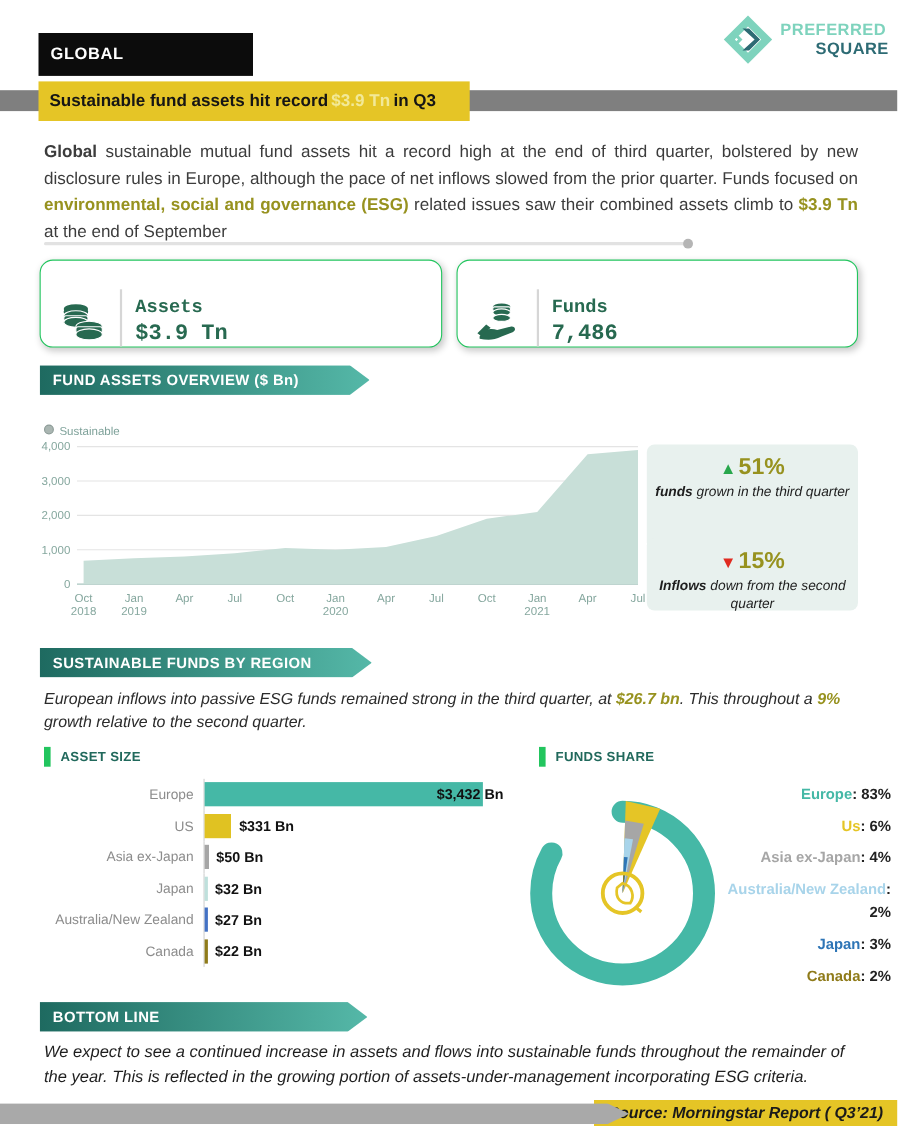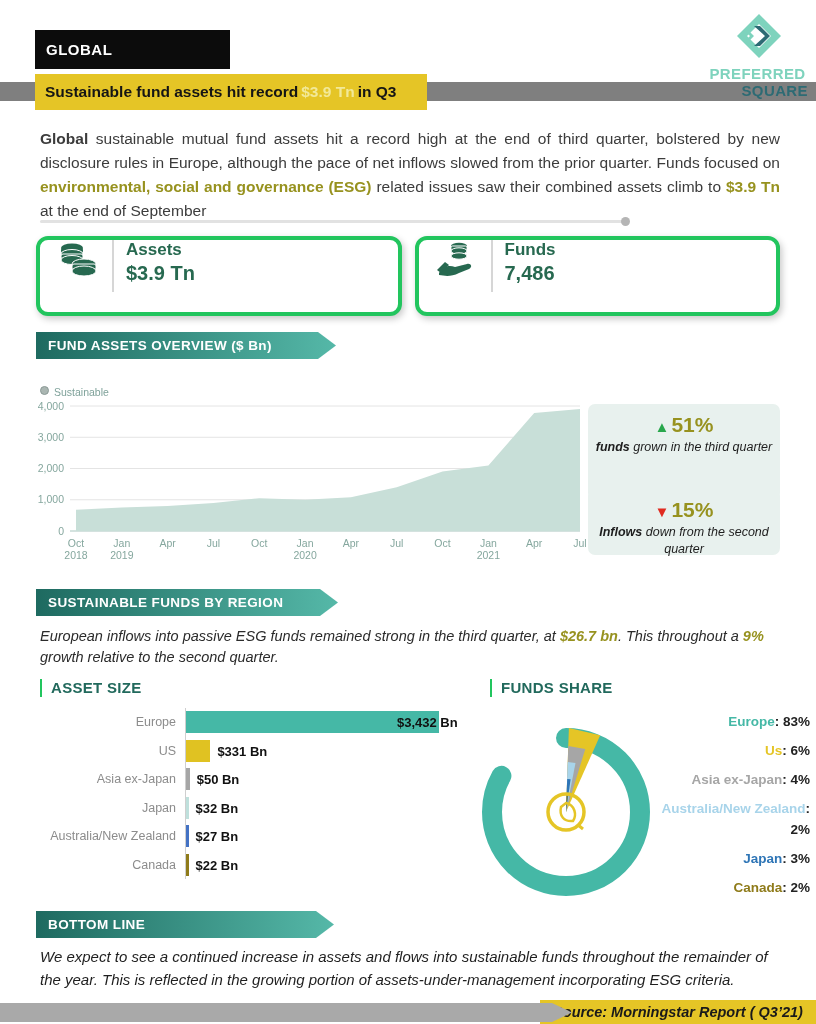--- a/index.html
+++ b/index.html
@@ -6,34 +6,34 @@
   #page{position:relative;width:816px;height:1024px;background:#fff;overflow:hidden;
         font-family:"Liberation Sans",sans-serif;}
   
   .gray-band{position:absolute;left:0;top:82px;width:100%;height:19px;background:#7f7f7f;}
   .global-box{position:absolute;left:35px;top:30px;width:195px;height:39px;background:#0c0c0c;
       color:#fff;font-weight:bold;font-size:15px;letter-spacing:.5px;display:flex;align-items:center;padding-left:11px;box-sizing:border-box;}
   .headline-box{position:absolute;left:35px;top:74px;width:392px;height:36px;background:#e5c526;
       display:flex;align-items:center;padding-left:10px;box-sizing:border-box;
       font-weight:bold;font-size:15.5px;color:#151515;}
   .headline-box .hl{color:#f2e998;padding:0 3px;}
-  .logo{position:absolute;right:8px;top:13px;display:flex;align-items:center;gap:6px;flex-direction:column;}
+  .logo{position:absolute;right:8px;top:13px;display:flex;align-items:center;gap:6px;}
   .logo-text{font-weight:bold;font-size:15px;line-height:1.15;letter-spacing:.4px;}
   .logo-text .l1{color:#7ed3bd;}
   .logo-text .l2{color:#2d6b74;margin-left:32px;}
   
   .intro{position:absolute;left:40px;top:127px;width:740px;font-size:15.5px;line-height:1.55;
       color:#3c3c3c;text-align:justify;}
   .olive{color:#97921f;font-weight:bold;}
   .progress-line{position:absolute;left:40px;top:220px;width:588px;height:3px;background:#e2e2e2;border-radius:2px;}
   .progress-dot{position:absolute;right:-2px;top:-3px;width:9px;height:9px;border-radius:50%;background:#b5b5b5;}
   
   .cards{position:absolute;left:36px;top:236px;width:744px;display:flex;gap:13px;}
-  .card{flex:1;height:80px;background:#fff;border:4px solid #22c55e;border-radius:12px;
-      box-shadow:2px 3px 7px rgba(0,0,0,.22);display:flex;align-items:flex-start;padding:0 10px;box-sizing:border-box;}
+  .card{flex:1;height:80px;background:#fff;border:1px solid #22c55e;border-radius:12px;
+      box-shadow:2px 3px 7px rgba(0,0,0,.22);display:flex;align-items:flex-end;padding:0 10px;box-sizing:border-box;font-family:Liberation Mono, monospace;}
   .card .icon{width:58px;display:flex;justify-content:center;}
   .card .divider{width:2px;height:52px;background:#d6d6d6;margin:0 12px 0 4px;}
   .card .lbl{font-weight:bold;font-size:17px;color:#276950;}
   .card .val{font-weight:bold;font-size:20px;color:#276950;margin-top:2px;}
   
   .banner{position:absolute;height:27px;background:linear-gradient(90deg,#1e6a60,#55b8a8);
       color:#fff;font-weight:bold;font-size:13.5px;letter-spacing:.4px;display:flex;align-items:center;
       padding-left:12px;box-sizing:border-box;
       clip-path:polygon(0 0,calc(100% - 18px) 0,100% 50%,calc(100% - 18px) 100%,0 100%);}
   #banner-overview{left:36px;top:332px;width:300px;}
@@ -48,22 +48,22 @@
       text-align:center;box-sizing:border-box;padding-top:9px;}
   #callout-0{top:404px;height:96px;}
   #callout-1{top:489px;height:66px;}
   .callout .big{font-weight:bold;font-size:21px;color:#97921f;}
   .tri-up{color:#28a74c;font-size:15px;margin-right:2px;}
   .tri-down{color:#e02b20;font-size:15px;margin-right:2px;}
   .callout .desc{font-style:italic;font-size:12.5px;color:#1d1d1d;line-height:1.35;margin-top:2px;}
   
   .region-text{position:absolute;left:40px;top:626px;width:742px;font-style:italic;font-size:14.5px;
       line-height:1.45;color:#2b2b2b;}
-  .subhead{position:absolute;font-weight:bold;font-size:15px;color:#21695c;letter-spacing:.3px;
-      border-left:2px solid #22c55e;padding-left:9px;line-height:18px;}
+  .subhead{position:absolute;font-weight:bold;font-size:12px;color:#21695c;letter-spacing:.3px;
+      border-left:6px solid #22c55e;padding-left:9px;line-height:18px;}
   #head-assetsize{left:40px;top:679px;}
   #head-fundsshare{left:490px;top:679px;}
   
   #bar-chart{position:absolute;left:36px;top:708px;width:430px;}
   .bar-row{display:flex;align-items:center;height:28.5px;}
   .bar-label{width:140px;text-align:right;padding-right:9px;color:#8c8c8c;font-size:12.5px;flex:none;}
   .bar-track{position:relative;flex:1;height:28.5px;border-left:1px solid #cfcfcf;}
   .bar-rect{position:absolute;left:0;top:3px;height:22px;}
   .bar-val{position:absolute;top:50%;transform:translateY(-50%);font-weight:bold;font-size:13px;color:#111;white-space:nowrap;}
   

